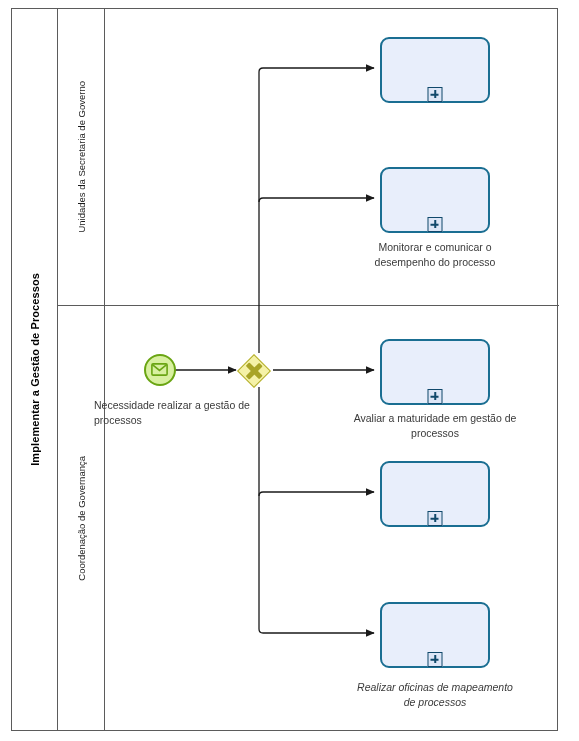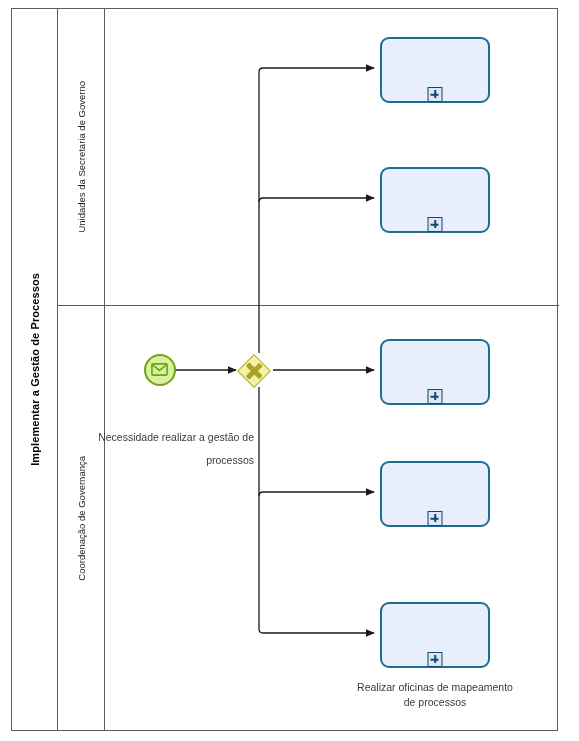--- a/index.html
+++ b/index.html
@@ -150,25 +150,24 @@
     height: 32px;
     border-radius: 50%;
     background: #d8f0a0;
     border: 2.5px solid #6aa513;
     box-sizing: border-box;
   }
   .start-event svg { position: absolute; left: 5px; top: 7px; }
   .start-label {
     position: absolute;
     width: 160px;
-    text-align: right;
+    text-align: left;
     font-size: 10.5px;
-    line-height: 23px;
+    line-height: 15px;
     color: #3a3a3a;
-    margin-top: 28px;
   }
 
   
   .gateway {
     position: absolute;
     width: 33px;
     height: 33px;
   }
   .gateway .diamond {
     position: absolute;
@@ -260,27 +259,29 @@
     </div>
   </div>
 
   <div class="task" style="left:380px; top:37px;">
     <div class="task-marker"></div>
   </div>
 
   <div class="task" style="left:380px; top:167px;">
     <div class="task-marker"></div>
   </div>
+  <div class="task-label" style="left:350px; top:240px;">Monitorar e comunicar o desempenho do processo</div>
 
   <div class="task" style="left:380px; top:339px;">
     <div class="task-marker"></div>
   </div>
+  <div class="task-label" style="left:350px; top:411px;">Avaliar a maturidade em gestão de processos</div>
 
   <div class="task" style="left:380px; top:461px;">
     <div class="task-marker"></div>
   </div>
 
   <div class="task" style="left:380px; top:602px;">
     <div class="task-marker"></div>
   </div>
-  <div class="task-label" style="left:350px; top:680px;">Realizar oficinas de mapeamento de processos</div>
+  <div class="task-label" style="left:350px; top:680px;font-style:italic;">Realizar oficinas de mapeamento de processos</div>
 
 </div>
 
 </body></html>

